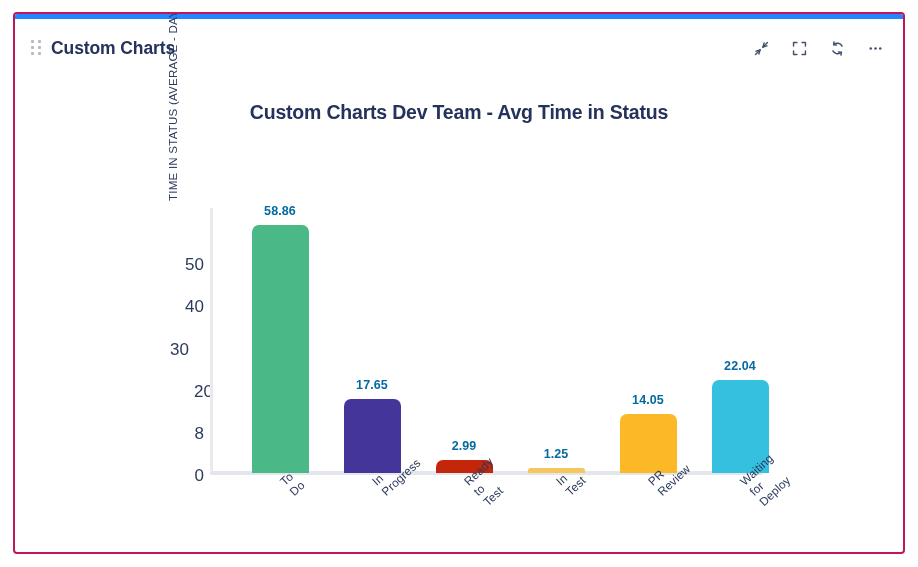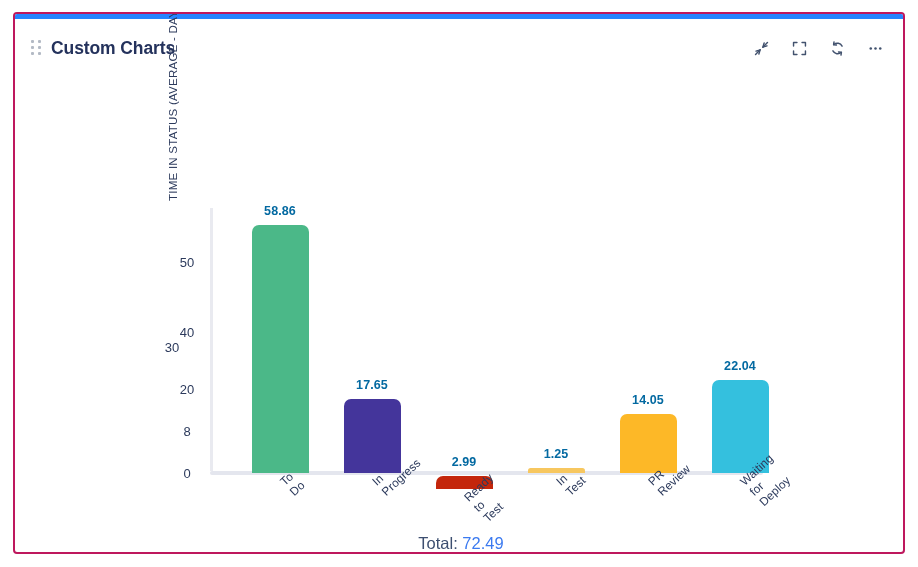--- a/index.html
+++ b/index.html
@@ -138,22 +138,22 @@
     transform-origin: 0 0;
     font-size: 11.5px;
     color: #2c3a5c;
     letter-spacing: 0.25px;
     text-align: center;
     white-space: nowrap;
   }
   .y-tick {
     position: absolute;
     width: 34px;
-    text-align: center;
-    font-size: 13px;
+    text-align: right;
+    font-size: 17px;
     color: #2c3a5c;
     line-height: 1;
   }
 
   .axis-line {
     position: absolute;
     left: 195px;
     top: 394px;
     width: 553px;
     height: 4px;
@@ -275,47 +275,48 @@
           <svg width="17" height="17" viewBox="0 0 20 20" fill="#42526e">
             <circle cx="4.4" cy="10" r="1.5"></circle>
               <circle cx="10" cy="10" r="1.5"></circle>
               <circle cx="15.6" cy="10" r="1.5"></circle>
           </svg>
         </button>
       </span>
     </div>
 
     <div class="chart-wrap">
+      <div class="chart-title">Custom Charts Dev Team - Avg Time in Status</div>
 
       <div class="plot">
         <div class="y-axis-title">TIME IN STATUS (AVERAGE - DAYS)</div>
         <div id="yticks">
             <div class="y-tick" style="left: 155px; top: 390px;">0</div>
             <div class="y-tick" style="left: 155px; top: 347.866px;">8</div>
-            <div class="y-tick" style="left: 155px; top: 305.732px;">20</div>
+            <div class="y-tick" style="left: 164px; top: 305.732px;">20</div>
             <div class="y-tick" style="left: 140px; top: 263.598px;">30</div>
-            <div class="y-tick" style="left: 155px; top: 221.464px; margin-top: 28px;">40</div>
+            <div class="y-tick" style="left: 155px; top: 221.464px;">40</div>
             <div class="y-tick" style="left: 155px; top: 179.331px;">50</div>
           </div>
 
         <div class="axis-vline"></div>
         <div class="axis-line"></div>
 
         <div id="bars">
             <div class="bar-group" style="left: 236.5px; width: 57px; bottom: 83px; height: 248px;">
               <div class="bar" style="left: 0px; width: 100%; height: 248px; background: rgb(75, 184, 136);"></div>
               <div class="bar-value" style="bottom: 255px;">58.86</div>
               <div class="cat-label">To Do</div>
             </div>
             <div class="bar-group" style="left: 328.5px; width: 57px; bottom: 83px; height: 60px;">
               <div class="bar" style="left: 0px; width: 100%; height: 74.3663px; background: rgb(68, 53, 155);"></div>
               <div class="bar-value" style="bottom: 81.3663px;">17.65</div>
               <div class="cat-label">In Progress</div>
             </div>
-            <div class="bar-group" style="left: 420.5px; width: 57px; bottom: 67px; height: 12.598px;">
+            <div class="bar-group" style="left: 420.5px; width: 57px; bottom: 83px; height: 12.598px;">
               <div class="bar" style="left: 0px; width: 100%; height: 12.598px; background: rgb(196, 38, 11);"></div>
               <div class="bar-value" style="bottom: 19.598px;">2.99</div>
               <div class="cat-label">Ready to
 Test</div>
             </div>
             <div class="bar-group" style="left: 512.5px; width: 57px; bottom: 83px; height: 5.26673px; text-decoration: underline;">
               <div class="bar" style="left: 0px; width: 100%; height: 5.26673px; background: rgb(247, 199, 95); border-radius: 2.63337px 2.63337px 0px 0px;"></div>
               <div class="bar-value" style="bottom: 12.2667px;">1.25</div>
               <div class="cat-label">In Test</div>
             </div>
@@ -326,20 +327,16 @@
             </div>
             <div class="bar-group" style="left: 696.5px; width: 57px; bottom: 83px; height: 92.8631px;">
               <div class="bar" style="left: 0px; width: 100%; height: 92.8631px; background: rgb(52, 192, 222);"></div>
               <div class="bar-value" style="bottom: 99.8631px;">22.04</div>
               <div class="cat-label">Waiting
 for Deploy</div>
             </div>
           </div>
 
 
-        <div class="total-row">
-          <span>Total:</span>
-          <span class="total-value">72.49</span>
-        </div>
       </div>
     </div>
   </div>
 </div>
 
 </body></html>

